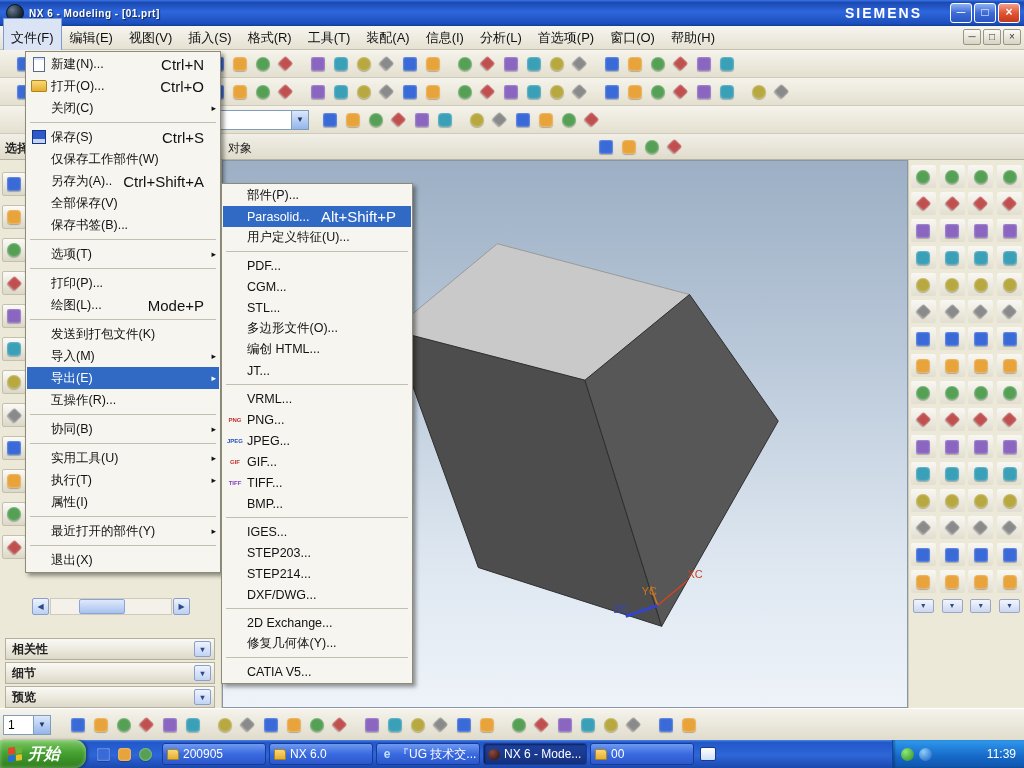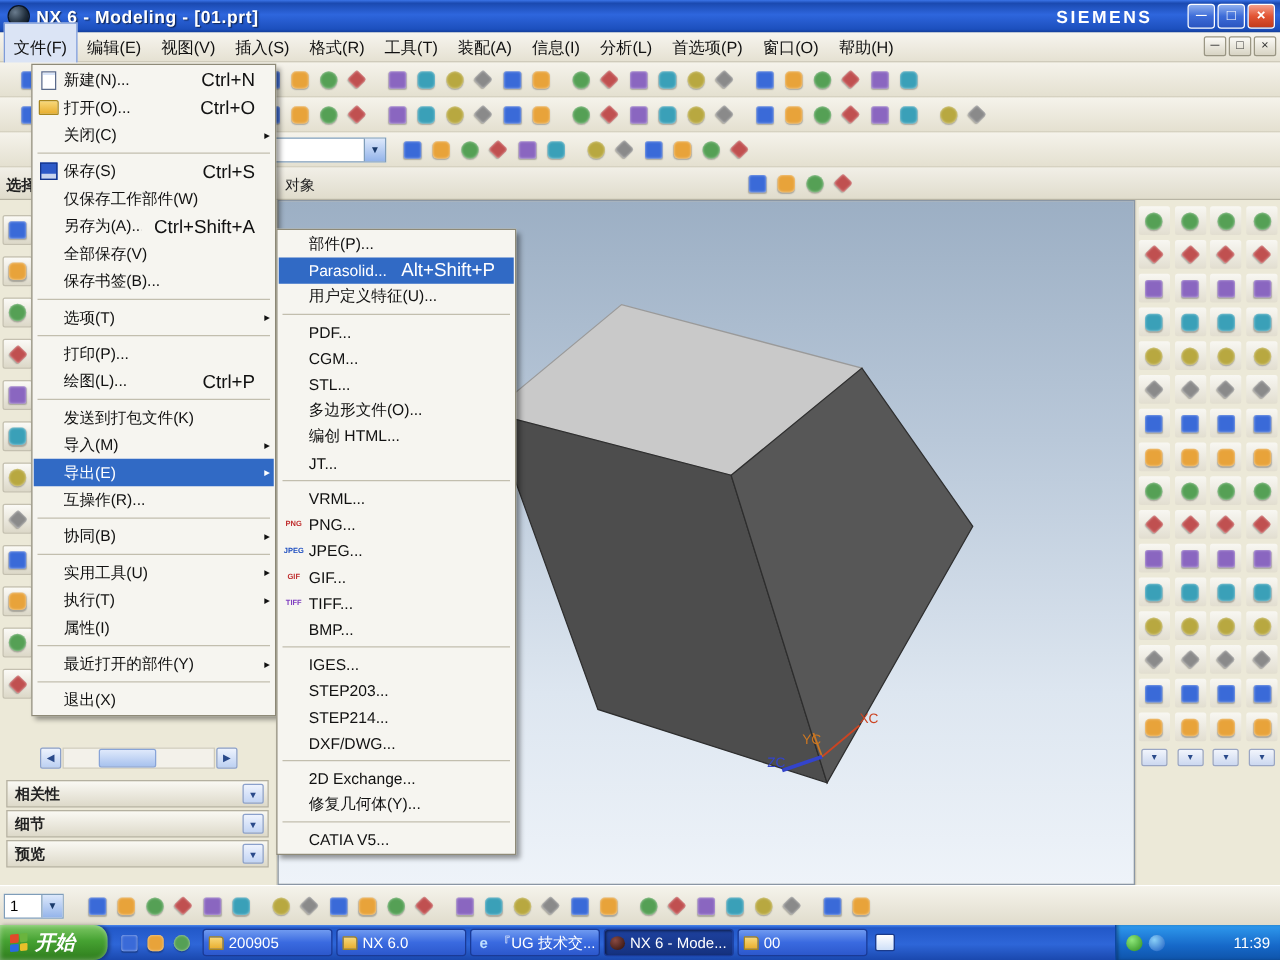--- a/index.html
+++ b/index.html
@@ -5,21 +5,21 @@
   * { margin:0; padding:0; box-sizing:border-box; }
   body { font-family:"Liberation Sans", sans-serif; background:#444; }
   .screen { position:relative; width:1024px; height:768px; overflow:hidden; background:#ece9d8; font-size:12px; }
 
   
   .titlebar { position:absolute; left:0; top:0; width:1024px; height:26px;
     background:linear-gradient(180deg,#3a74e8 0%,#1a49b0 10%,#2e66dd 45%,#1c4fbd 90%,#123c96 100%);
     display:flex; align-items:center; color:#fff; padding:0 4px; }
   .nx-logo { width:18px; height:18px; border-radius:50%; margin:0 5px 0 2px;
     background:radial-gradient(circle at 32% 30%, #6a7c8e 0%, #22303e 55%, #05090f 100%); border:1px solid #0a1422; }
-  .win-title { font-weight:bold; font-size:14px; text-shadow:1px 1px 1px rgba(0,0,0,.6); letter-spacing:.5px; }
+  .win-title { font-weight:bold; font-size:10px; text-shadow:1px 1px 1px rgba(0,0,0,.6); letter-spacing:.5px; }
   .brand { margin-left:auto; font-weight:bold; font-size:14px; letter-spacing:2px; margin-right:26px; }
   .win-btn { width:22px; height:20px; margin-left:2px; border:1px solid #fff; border-radius:3px;
     background:linear-gradient(180deg,#8fb0ef 0%,#3d6cd8 50%,#2a55c0 100%);
     color:#fff; font-size:12px; line-height:17px; text-align:center; font-weight:bold; }
   .win-btn.close { background:linear-gradient(180deg,#f4a08c 0%,#e25434 50%,#c03a1c 100%); }
 
   
   .menubar { position:absolute; left:0; top:26px; width:1024px; height:24px;
     background:linear-gradient(180deg,#f7f5ef 0%,#e5e1d2 100%); border-bottom:1px solid #c6c2b2;
     display:flex; align-items:center; padding-left:3px; }
@@ -56,21 +56,21 @@
   
   .left-dock { position:absolute; left:0; top:160px; width:222px; bottom:60px; background:#ece9d8; border-right:1px solid #cfcbbb; }
   .res-strip { position:absolute; left:2px; top:12px; display:flex; flex-direction:column; gap:9px; }
   .res-strip .ticon { width:24px; height:24px; border:1px solid #c4c0b0; background:linear-gradient(#fbfaf6,#dcd8c8); }
   .h-scroll { position:absolute; left:32px; top:438px; width:158px; height:17px; display:flex; }
   .sbtn { width:17px; height:17px; border:1px solid #8aa0cc; border-radius:2px;
     background:linear-gradient(#eef3fd,#bcd0f2); color:#2a4a8a; font-size:8px; display:flex; align-items:center; justify-content:center; }
   .strack { flex:1; background:#f3f1ea; border:1px solid #cfcbbb; position:relative; margin:0 1px; }
   .sthumb { position:absolute; left:28px; top:0; width:46px; height:15px; border:1px solid #88a4d8; border-radius:2px;
     background:linear-gradient(#dfe9fb,#a8c2ee); }
-  .drawers { position:absolute; left:5px; right:6px; bottom:14px; }
+  .drawers { position:absolute; left:5px; right:6px; bottom:0; }
   .drawer { height:22px; margin-top:2px; border:1px solid #b4b0a0; display:flex; align-items:center;
     background:linear-gradient(180deg,#faf9f4 0%,#ddd9c9 100%); padding:0 3px 0 6px; font-weight:bold; color:#222; }
   .drawer .chev { margin-left:auto; width:17px; height:16px; border:1px solid #8aa0cc; border-radius:2px;
     background:linear-gradient(#eef3fd,#c2d4f4); font-size:8px; color:#2a4a8a; display:flex; align-items:center; justify-content:center; }
 
   
   .viewport { position:absolute; left:222px; top:160px; width:686px; height:548px; border:1px solid #8a96a4;
     background:linear-gradient(180deg,#9cafc4 0%,#b9c8d9 35%,#dde6f0 72%,#eef3f9 100%); }
   .viewport svg { display:block; width:100%; height:100%; }
 
@@ -906,21 +906,21 @@
       <div class="msep"></div>
       <div class="mrow">
         <span class="gutter"></span>
         <span class="lbl">打印(P)...</span>
         <span class="sc"></span>
         <span class="sub"></span>
       </div>
       <div class="mrow">
         <span class="gutter"></span>
         <span class="lbl">绘图(L)...</span>
-        <span class="sc">Ctrl+P</span>
+        <span class="sc">Mode+P</span>
         <span class="sub"></span>
       </div>
       <div class="msep"></div>
       <div class="mrow">
         <span class="gutter"></span>
         <span class="lbl">发送到打包文件(K)</span>
         <span class="sc"></span>
         <span class="sub"></span>
       </div>
       <div class="mrow">

